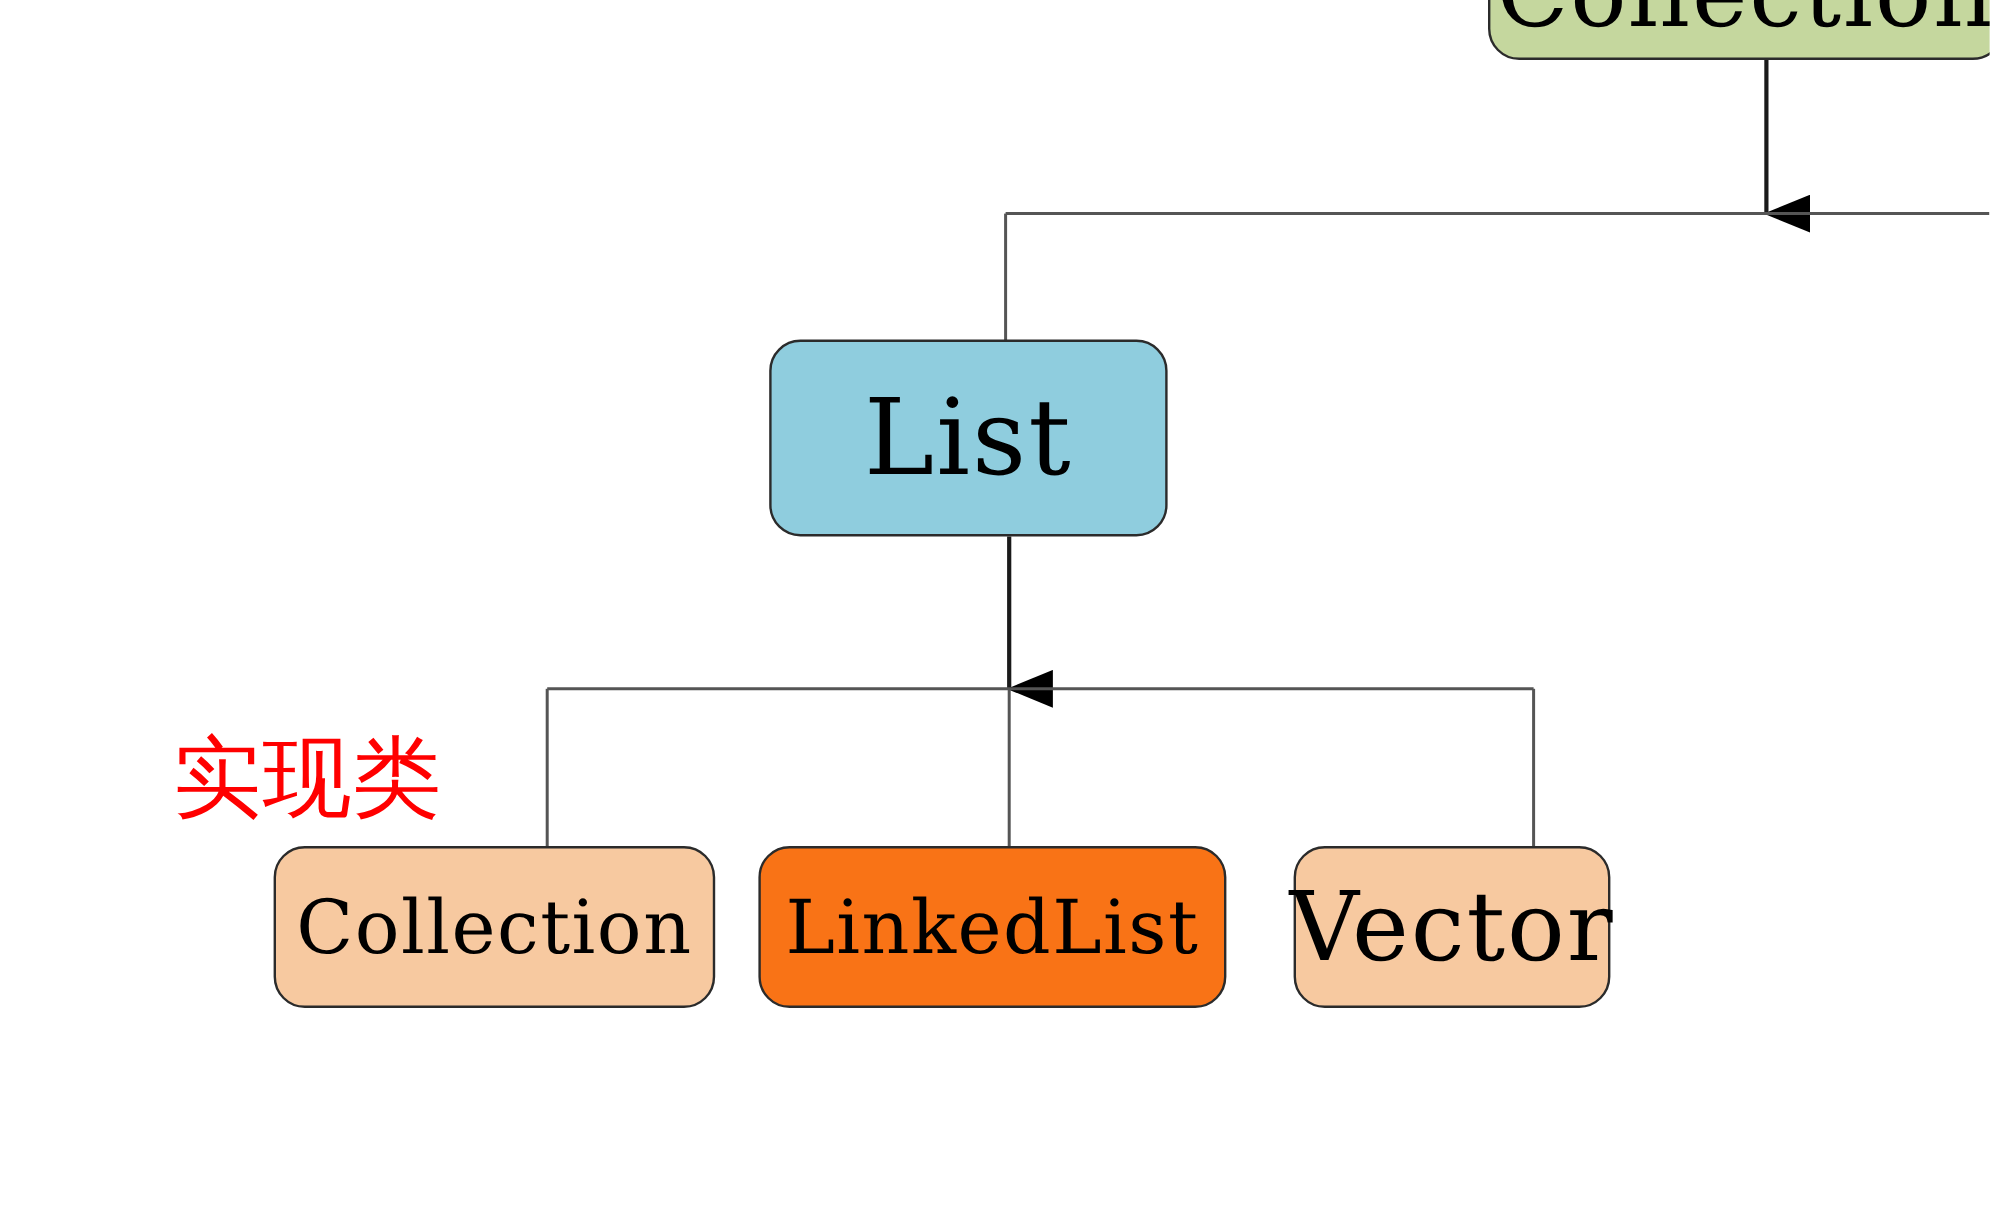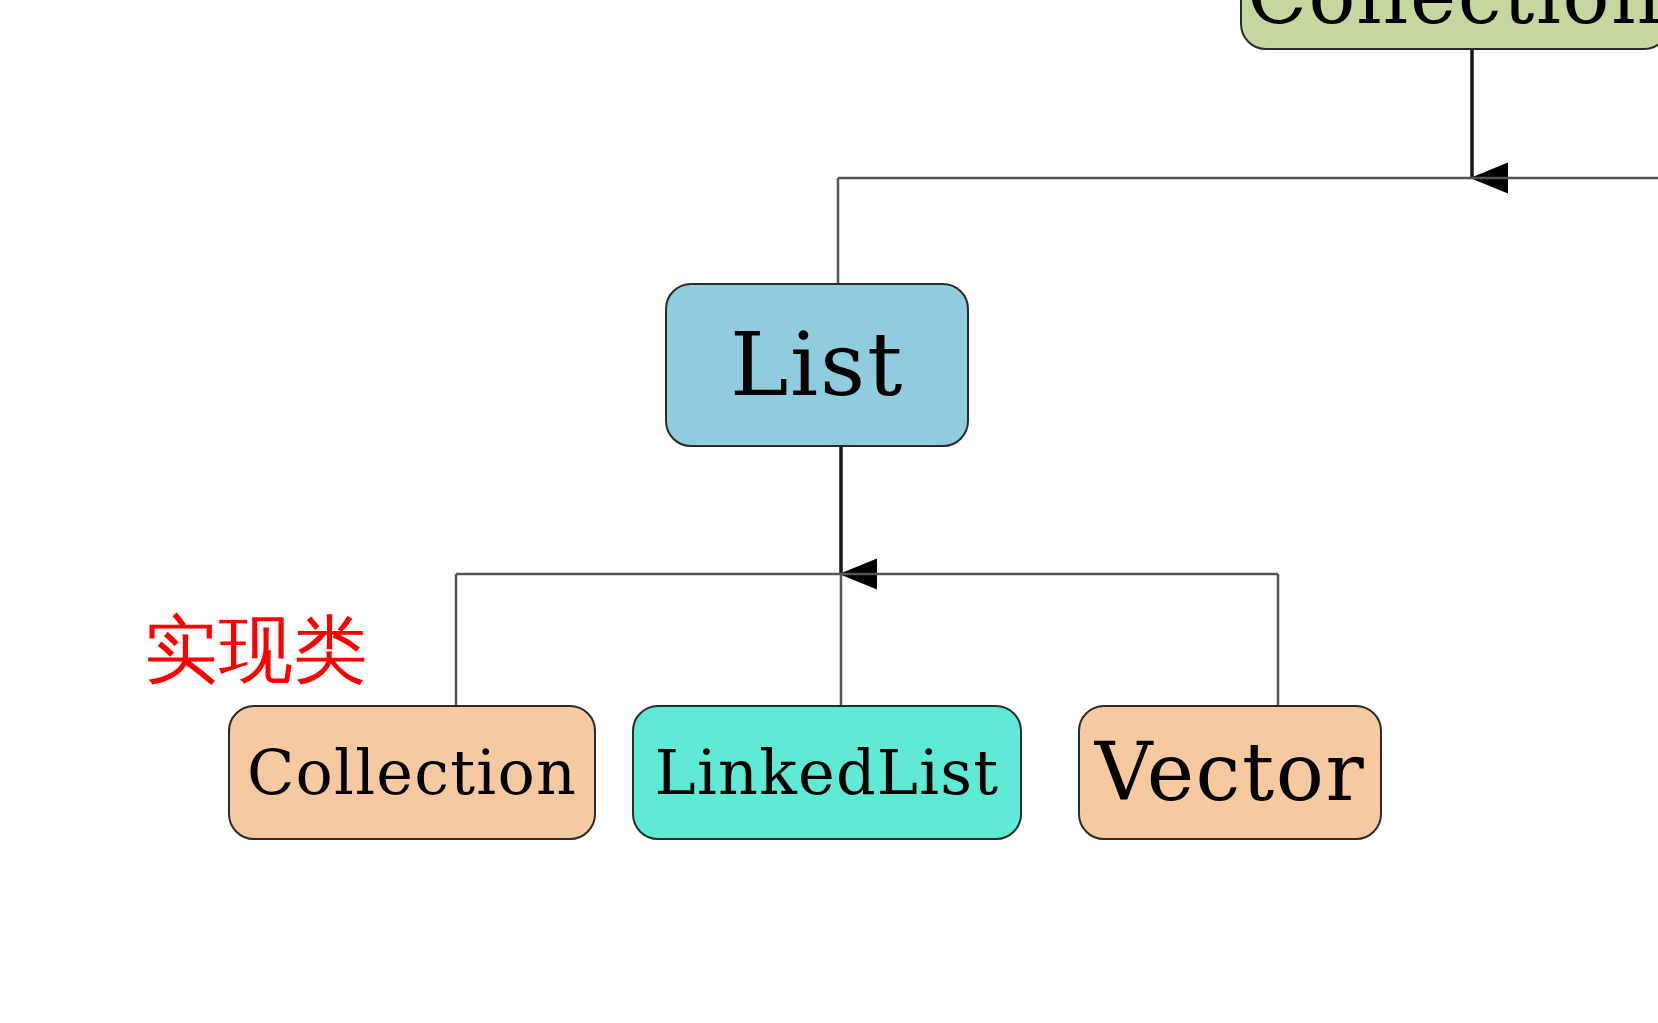--- a/index.html
+++ b/index.html
@@ -52,67 +52,68 @@
     height: 96px;
     background: #c5d79e;
     border-radius: 26px;
     font-size: 78px;
   }
   #node-collection .node-label {
     position: relative;
     top: -6px;
   }
   #node-list {
-    left: 665px;
+    left: 641px;
     top: 283px;
-    width: 304px;
+    width: 332px;
     height: 164px;
     background: #8fcdde;
     font-size: 88px;
   }
   #node-arraylist {
     left: 228px;
     top: 705px;
     width: 368px;
     height: 135px;
     background: #f7c9a0;
     font-size: 62px;
   }
   #node-linkedlist {
     left: 632px;
     top: 705px;
     width: 390px;
     height: 135px;
-    background: #5eead4;
+    background: #f97316;
     font-size: 62px;
   }
   #node-vector {
     left: 1078px;
     top: 705px;
-    width: 304px;
+    width: 264px;
     height: 135px;
     background: #f7c9a0;
     font-size: 80px;
   }
   .annotation {
     position: absolute;
     color: #ff0000;
     font-family: "DejaVu Sans", "Liberation Sans", sans-serif;
     font-size: 74px;
     line-height: 1;
     white-space: nowrap;
     letter-spacing: 0.01em;
   }
   #ann-subinterface {
     left: 434px;
     top: 186px;
   }
   #ann-implclass {
     left: 144px;
     top: 612px;
+    font-family: Liberation Serif, serif;
   }
 </style>
 </head>
 <body>
 
 <div id="canvas">
 
   <svg id="edge-layer" viewBox="0 0 1658 1023" width="1658" height="1023" xmlns="http://www.w3.org/2000/svg">
     <defs>
       <marker id="arrowhead" markerWidth="9" markerHeight="11" refX="4.5" refY="10.4" orient="auto" markerUnits="strokeWidth">

